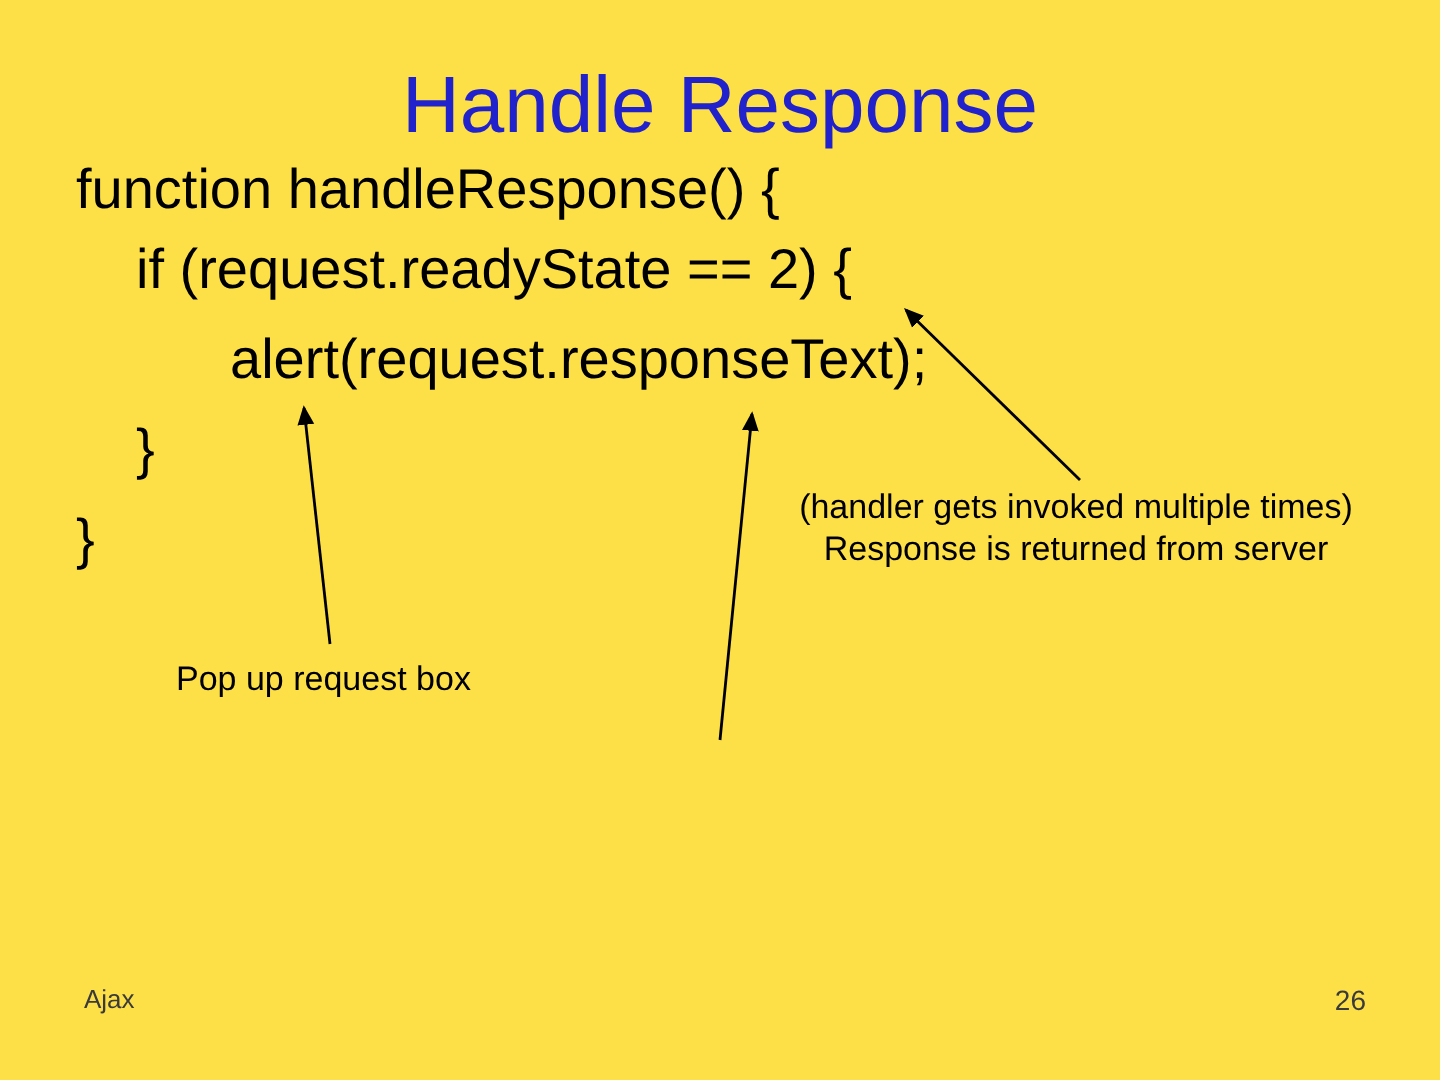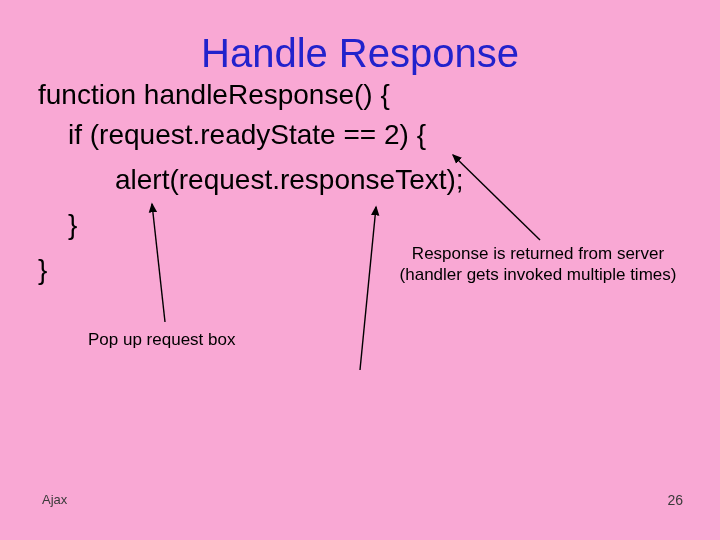--- a/index.html
+++ b/index.html
@@ -87,21 +87,21 @@
     top: 493px;
     font-size: 14px;
     line-height: 1.1;
     color: #3a3a3a;
     text-align: right;
   }
 </style>
 </head>
 <body>
 
-<div class="slide" style="background: #f9a8d4;">
+<div class="slide" style="background: #fde047;">
 
   <h1 class="title" style="color: rgb(34, 34, 204);">Handle Response</h1>
 
   <div>
     <div class="code-line cl-1">function handleResponse() {</div>
     <div class="code-line cl-2">if (request.readyState == 2) {</div>
     <div class="code-line cl-3">alert(request.responseText);</div>
     <div class="code-line cl-4">}</div>
     <div class="code-line cl-5">}</div>
   </div>
@@ -111,22 +111,22 @@
       <marker id="ah" markerWidth="8" markerHeight="8" refX="6" refY="4" orient="auto" markerUnits="strokeWidth">
         <path d="M0,1 L7,4 L0,7 z" fill="#000000"></path>
       </marker>
     </defs>
     <line x1="165" y1="322" x2="152" y2="204" marker-end="url(#ah)"></line>
     <line x1="360" y1="370" x2="376" y2="207" marker-end="url(#ah)"></line>
     <line x1="540" y1="240" x2="453" y2="155" marker-end="url(#ah)"></line>
   </svg>
 
   <div class="note note-response">
+    <div>(handler gets invoked multiple times)</div>
     <div>Response is returned from server</div>
-    <div>(handler gets invoked multiple times)</div>
   </div>
 
   <div class="note note-popup">Pop up request box</div>
 
 
   <div class="footer-left">Ajax</div>
 
   <div class="footer-page">26</div>
 
 </div>

